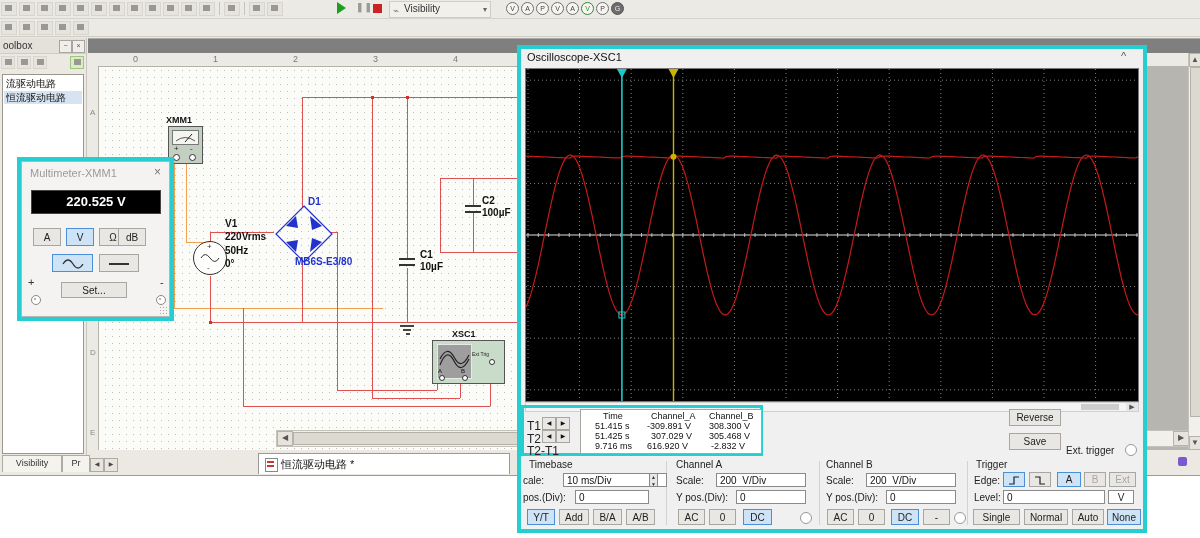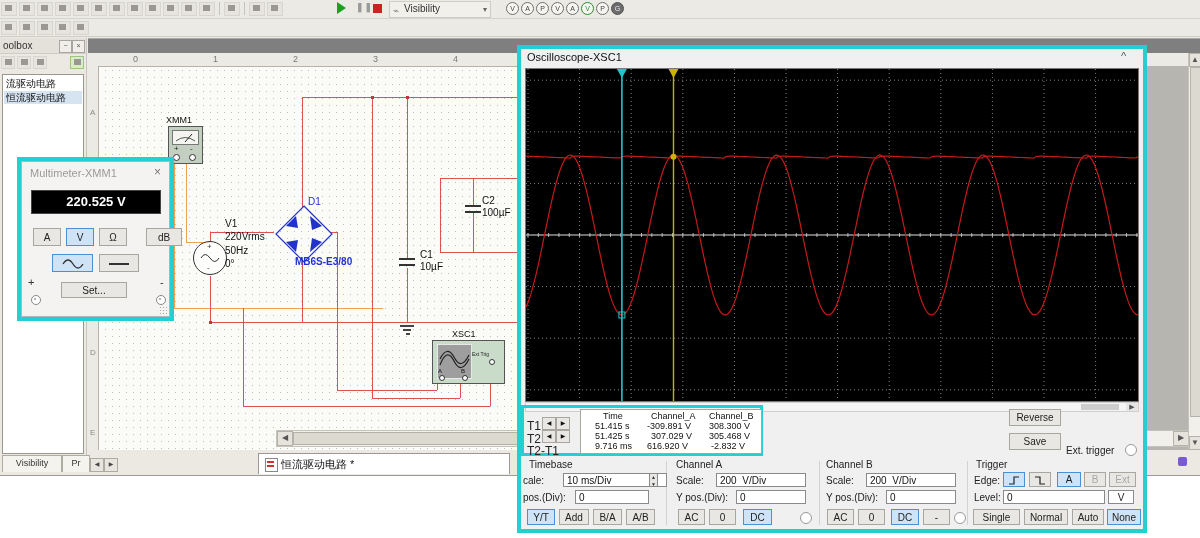--- a/index.html
+++ b/index.html
@@ -38,21 +38,21 @@
   .canvas{left:88px;top:53px;width:1100px;height:397px;background:#fbfbf8;background-image:radial-gradient(#bdbdbd 0.7px,transparent 0.8px);background-size:7px 7px;overflow:hidden;}
   .ruler-top{position:absolute;left:0;top:0;width:1100px;height:13px;background:#eceae4;border-bottom:1px solid #b5b2aa;}
   .ruler-num{position:absolute;top:1px;font-size:9px;color:#7a7a7a;}
   .ruler-left{position:absolute;left:0;top:13px;width:10px;height:384px;background:#eceae4;border-right:1px solid #b5b2aa;}
   .ruler-letter{position:absolute;left:2px;font-size:8px;color:#8a8a8a;}
   .offsheet{position:absolute;left:1052px;top:13px;width:48px;height:384px;background:#b7b5b0;}
   .w{position:absolute;background:#e15050;}
   .w.o{background:#f0a050;}
   .jdot{position:absolute;width:3px;height:3px;background:#d03030;}
   .plate{position:absolute;height:2px;width:16px;background:#333;}
-  .clabel{position:absolute;font-size:10px;font-weight:normal;color:#111;white-space:nowrap;}
+  .clabel{position:absolute;font-size:10px;font-weight:bold;color:#111;white-space:nowrap;}
   .clabel.n{font-weight:normal;}
   .blue{color:#2233cc;}
   
   .xmm1-box{position:absolute;left:80px;top:73px;width:33px;height:36px;background:#c3cfc0;border:1px solid #555;}
   .xmm1-screen{position:absolute;left:3px;top:3px;width:25px;height:13px;background:#f4f4f0;border:1px solid #777;}
   .xmm1-pm{position:absolute;top:17px;font-size:8px;color:#222;}
   .term{position:absolute;width:5px;height:5px;border:1px solid #333;border-radius:50%;background:#fff;}
   .v1-circle{position:absolute;left:105px;top:188px;width:32px;height:32px;border:1.3px solid #333;border-radius:50%;background:rgba(255,255,255,.7);}
   .v1-sign{position:absolute;font-size:8px;color:#333;left:13px;}
   .d1-svg{position:absolute;left:186px;top:151px;}
@@ -303,21 +303,21 @@
   </div>
 
   <div class="abs mm-wrap">
     <div class="mm-inner">
       <span class="mm-title">Multimeter-XMM1</span>
       <span class="mm-close">×</span>
       <div class="mm-display">220.525 V</div>
       <div class="btn" style="left:11px;top:66px;width:28px;height:18px;line-height:17px;">A</div>
       <div class="btn sel" style="left:44px;top:66px;width:28px;height:18px;line-height:17px;">V</div>
       <div class="btn" style="left:77px;top:66px;width:28px;height:18px;line-height:17px;">Ω</div>
-      <div class="btn" style="left:124px;top:66px;width:36px;height:18px;line-height:17px;">dB</div>
+      <div class="btn" style="left:96px;top:66px;width:28px;height:18px;line-height:17px;">dB</div>
       <div class="btn sel" style="left:30px;top:92px;width:41px;height:18px;">
         <svg width="24" height="12" style="margin-top:3px;">
             <path d="M2,6 Q7,-2 12,6 T22,6" stroke="#333" fill="none" stroke-width="1.3"></path>
           </svg>
       </div>
       <div class="btn" style="left:77px;top:92px;width:40px;height:18px;">
         <div style="width:20px;height:2px;background:#333;margin:8px auto 0;"></div>
       </div>
       <span class="mm-pm" style="left:6px;">+</span>
       <span class="mm-pm" style="left:138px;">-</span>

